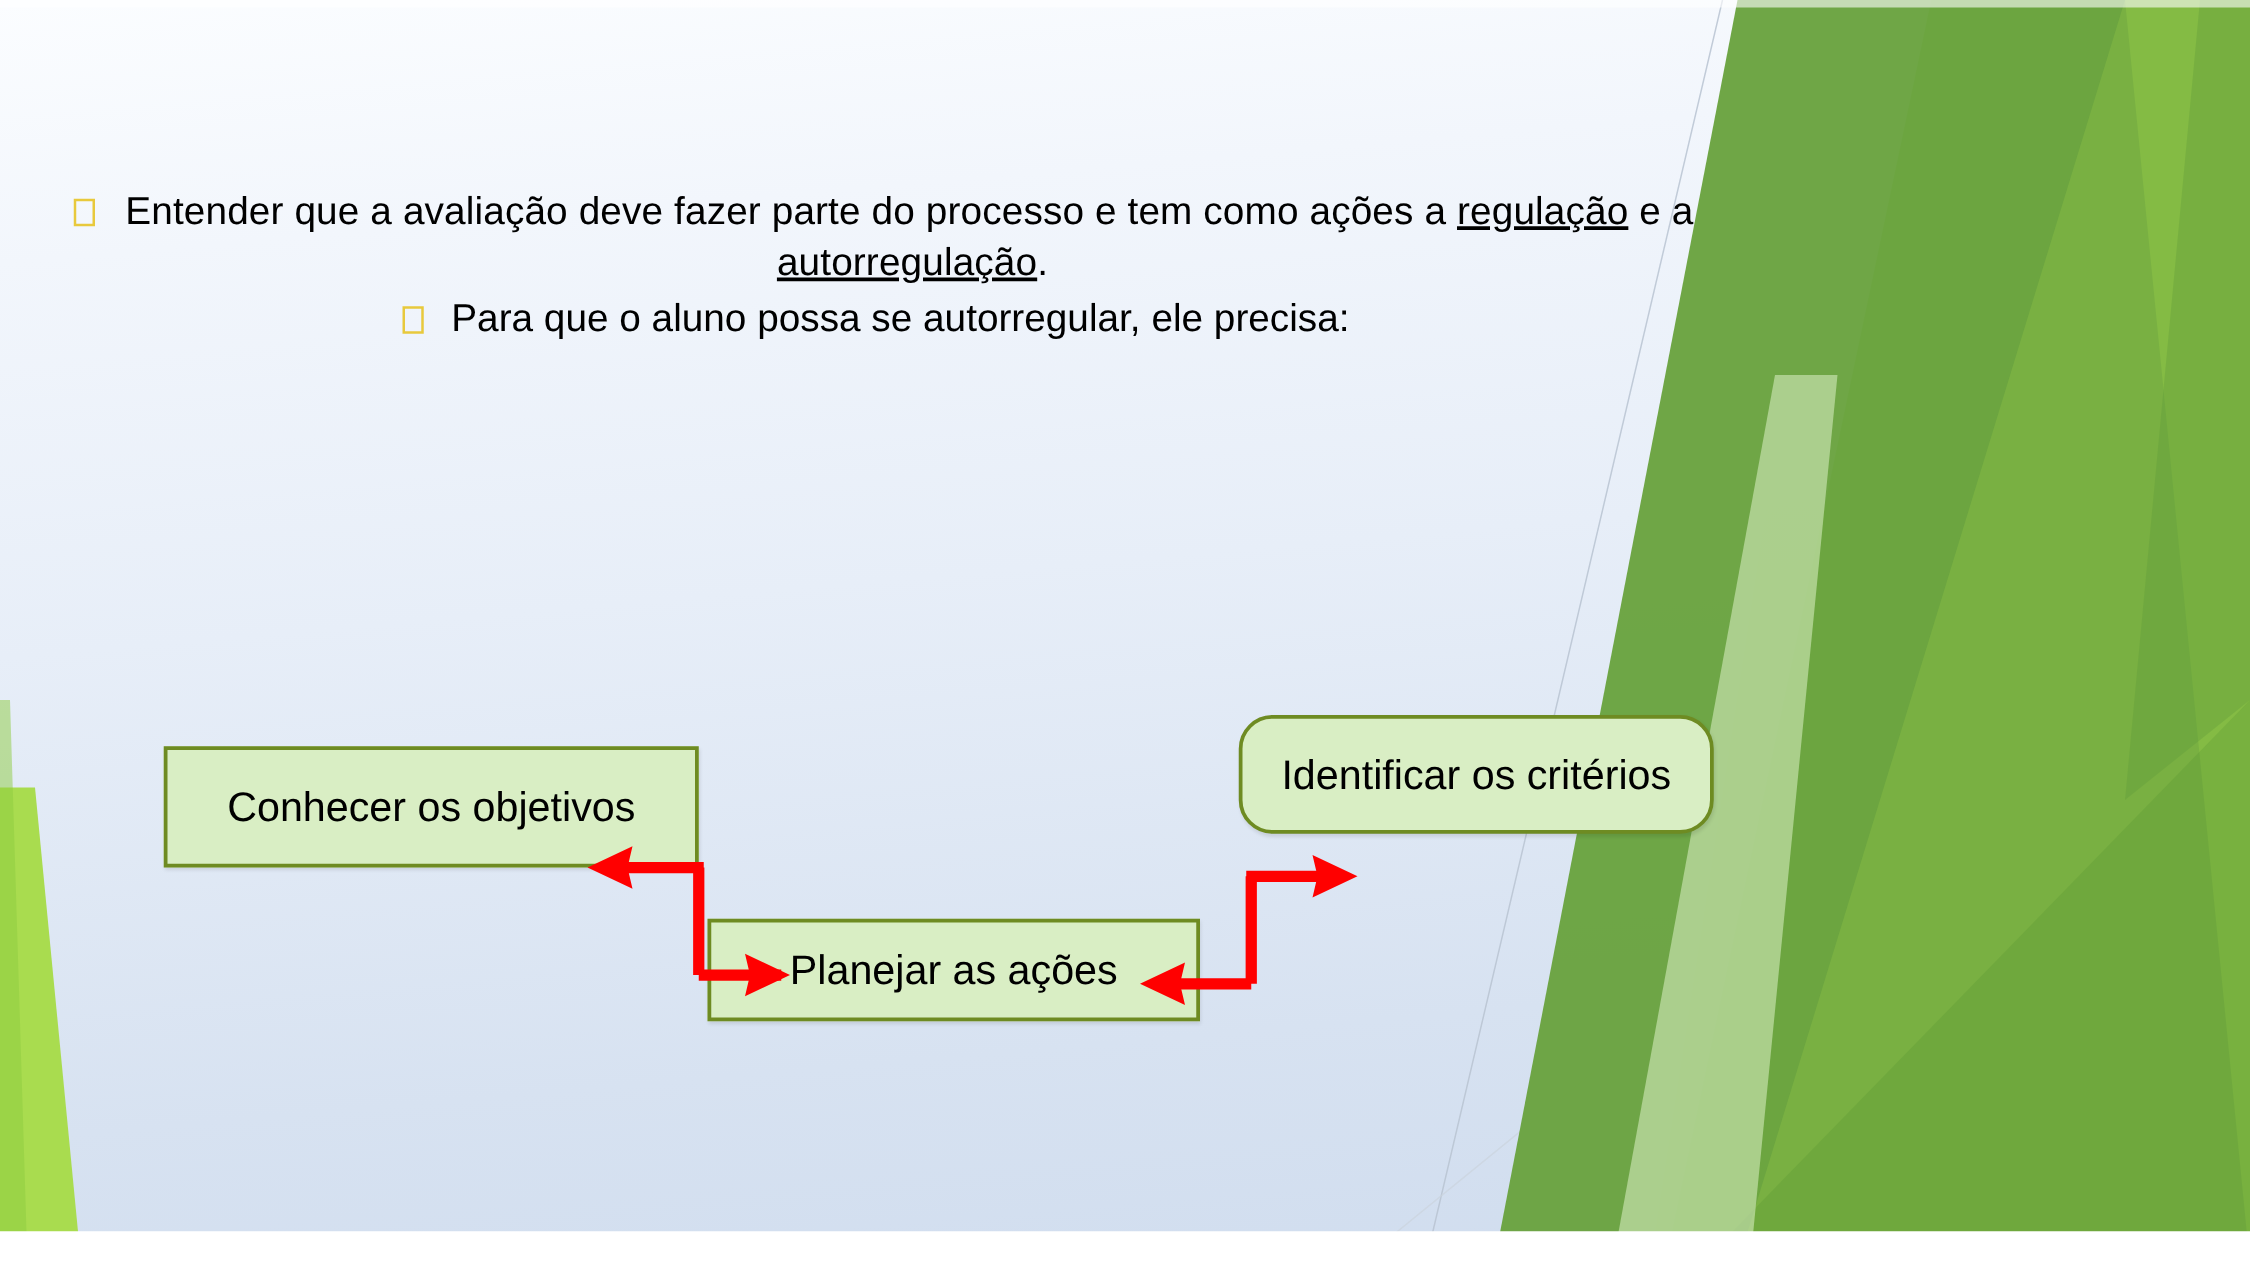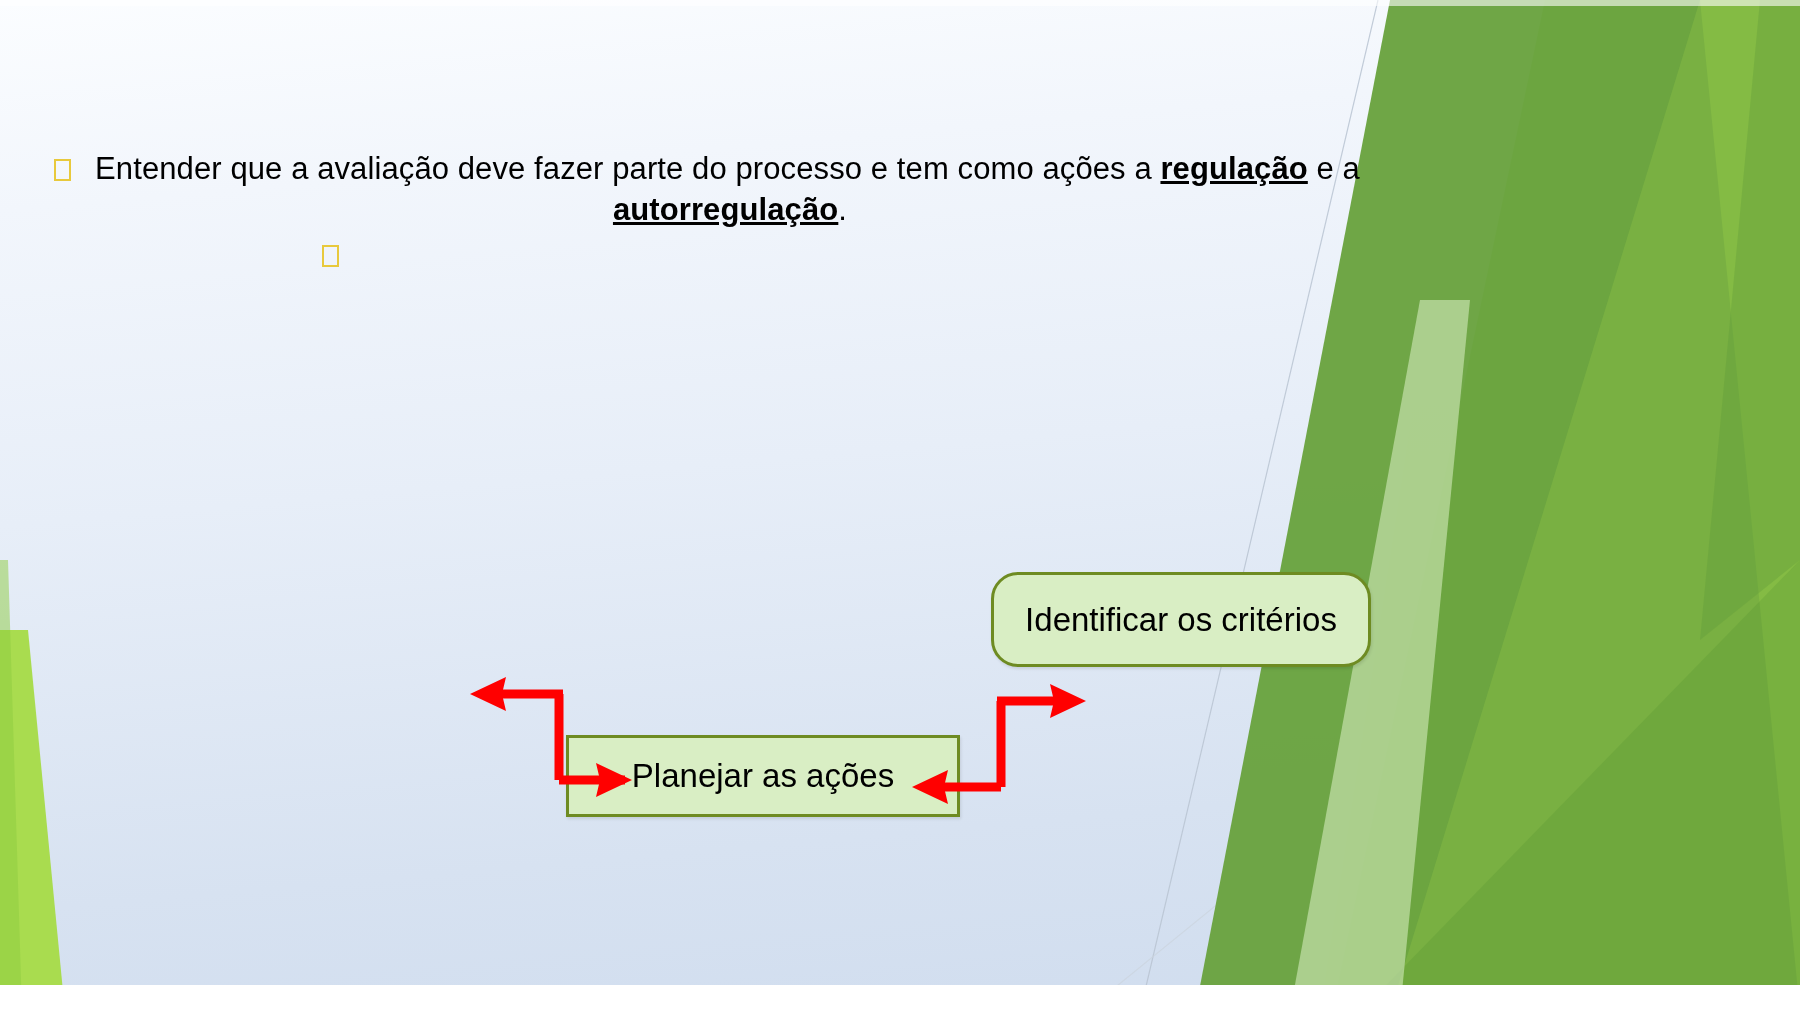--- a/index.html
+++ b/index.html
@@ -50,21 +50,21 @@
     display: inline-block;
     width: 17px;
     height: 22px;
     border: 2px solid #e8c93c;
     background: transparent;
     vertical-align: -2px;
     margin-right: 24px;
     box-sizing: border-box;
   }
   .bold-ul {
-    font-weight: bold;
+    font-weight: normal;
     text-decoration: underline;
   }
 
   .para-2 {
     position: absolute;
     left: 322px;
     top: 234px;
     width: 1000px;
     margin: 0;
     color: #000000;
@@ -131,25 +131,28 @@
     <rect x="0" y="0" width="1800" height="6" fill="#ffffff" opacity="0.6"></rect>
   </svg>
 
   <div class="text-block">
     <p class="para para-1">
       <span class="bullet-glyph"></span><span>Entender que a avaliação deve fazer parte do processo e tem como ações  a </span><span class="bold-ul">regulação</span><span> e a </span><span class="bold-ul">autorregulação</span><span>.</span>
     </p>
   </div>
 
   <p class="para-2">
-    <span class="bullet-glyph"></span>
+    <span class="bullet-glyph"></span><span>Para que o aluno possa se autorregular, ele precisa:</span>
   </p>
 
   <div class="diagram">
 
+    <div class="nodebox" id="box-objetivos">
+      <span>Conhecer os objetivos</span>
+    </div>
 
     <div class="nodebox" id="box-criterios">
       <span>Identificar os critérios</span>
     </div>
 
     <div class="nodebox" id="box-planejar">
       <span>Planejar as ações</span>
     </div>
 
     <svg class="connector" id="conn-left" width="150" height="160">

